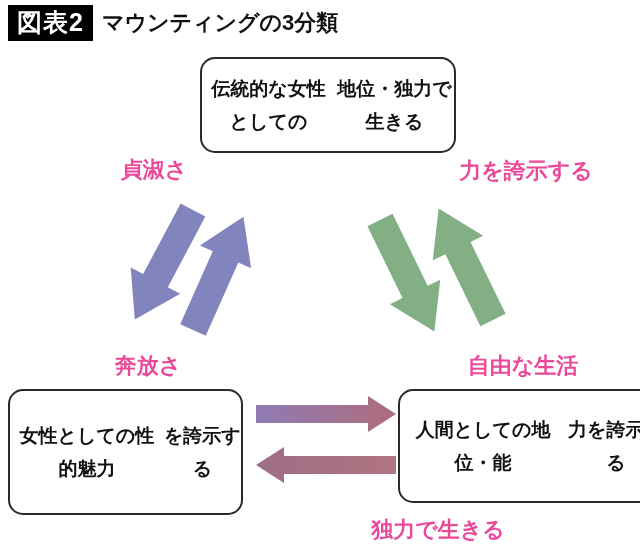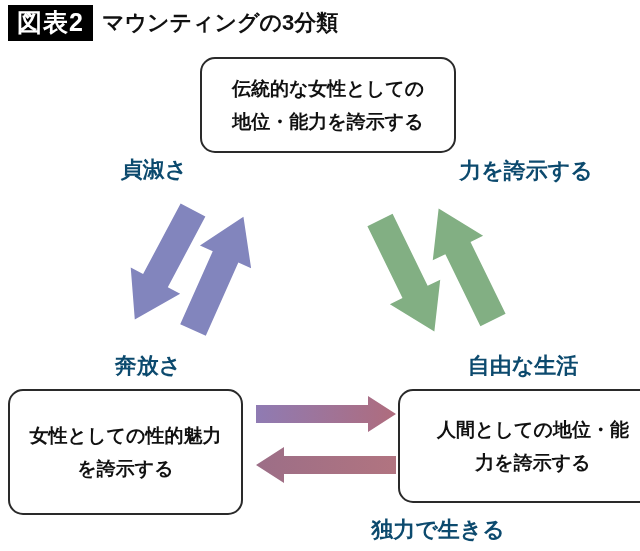--- a/index.html
+++ b/index.html
@@ -37,40 +37,40 @@
     white-space: nowrap;
   }
   
   .node {
     position: absolute;
     box-sizing: border-box;
     border: 2px solid #2a2a2a;
     border-radius: 15px;
     background: #fff;
     display: flex;
-    flex-direction: column;
+    flex-direction: row;
     justify-content: center;
     align-items: center;
     text-align: center;
     font-size: 19px;
     font-weight: 600;
     line-height: 1.75;
     color: #111;
   }
   #node-top { left: 200px; top: 57px; width: 256px; height: 96px; }
   #node-bottom-left { left: 8px; top: 389px; width: 235px; height: 126px; }
   #node-bottom-right { left: 398px; top: 389px; width: 270px; height: 114px; }
   
   .lbl {
     position: absolute;
     transform: translate(-50%, -50%);
     font-size: 22px;
     font-weight: 600;
     white-space: nowrap;
-    color: #0c4a6e;
+    color: #ec4899;
   }
   #lbl-chastity       { left: 154px; top: 170px; }
   #lbl-stable-life    { left: 526px; top: 171px; }
   #lbl-unrestrained   { left: 148px; top: 366px; }
   #lbl-free-life      { left: 523px; top: 366px; }
   #lbl-depend-men     { left: 211px; top: 530px; }
   #lbl-independent    { left: 438px; top: 530px; }
   
   .arrows { position: absolute; overflow: visible; }
   #arrows-left  { left: 110px; top: 195px; }
@@ -82,21 +82,21 @@
 
 <div id="canvas">
 
   <div class="title-row">
     <span class="badge">図表2</span>
     <span class="title-text">マウンティングの3分類</span>
   </div>
 
   <div class="node" id="node-top">
     <span>伝統的な女性としての</span>
-    <span>地位・能力を誇示する</span>
+    <span>地位・独力で生きる</span>
   </div>
 
   <div class="node" id="node-bottom-left">
     <span>女性としての性的魅力</span>
     <span>を誇示する</span>
   </div>
 
   <div class="node" id="node-bottom-right">
     <span>人間としての地位・能</span>
     <span>力を誇示する</span>

